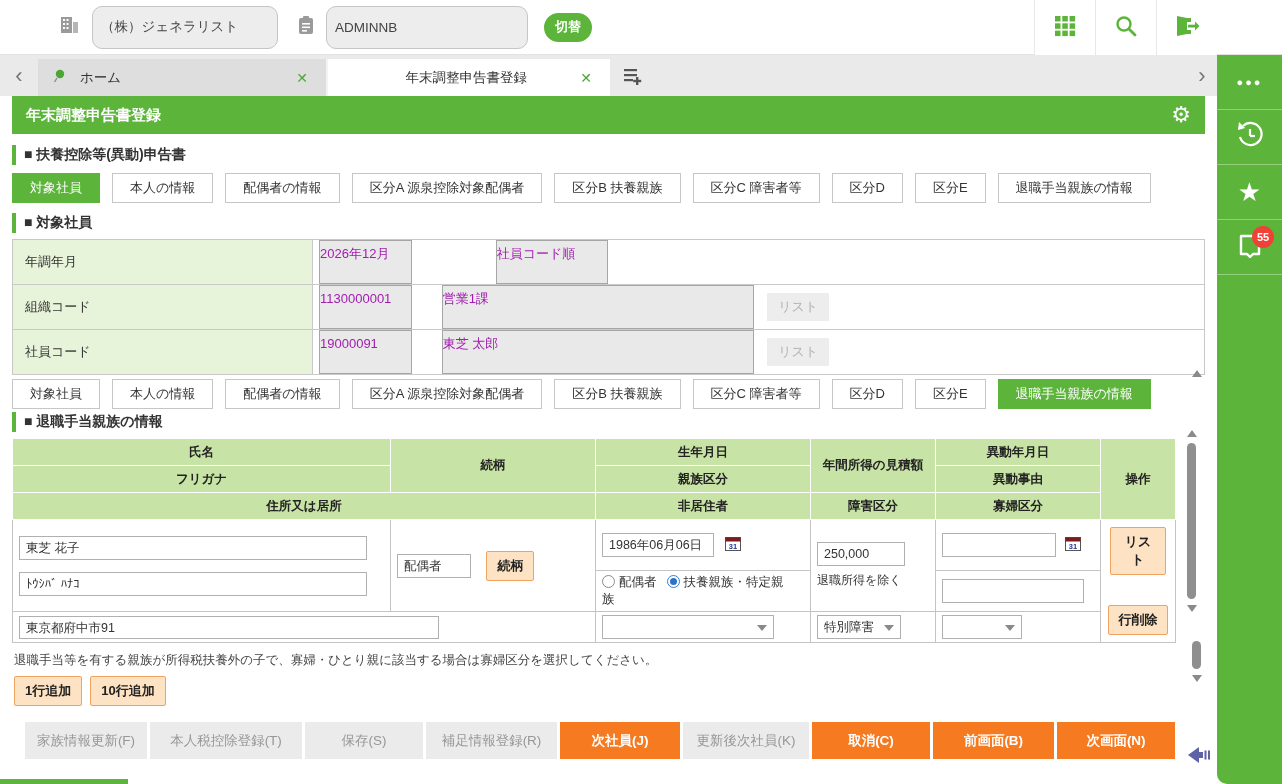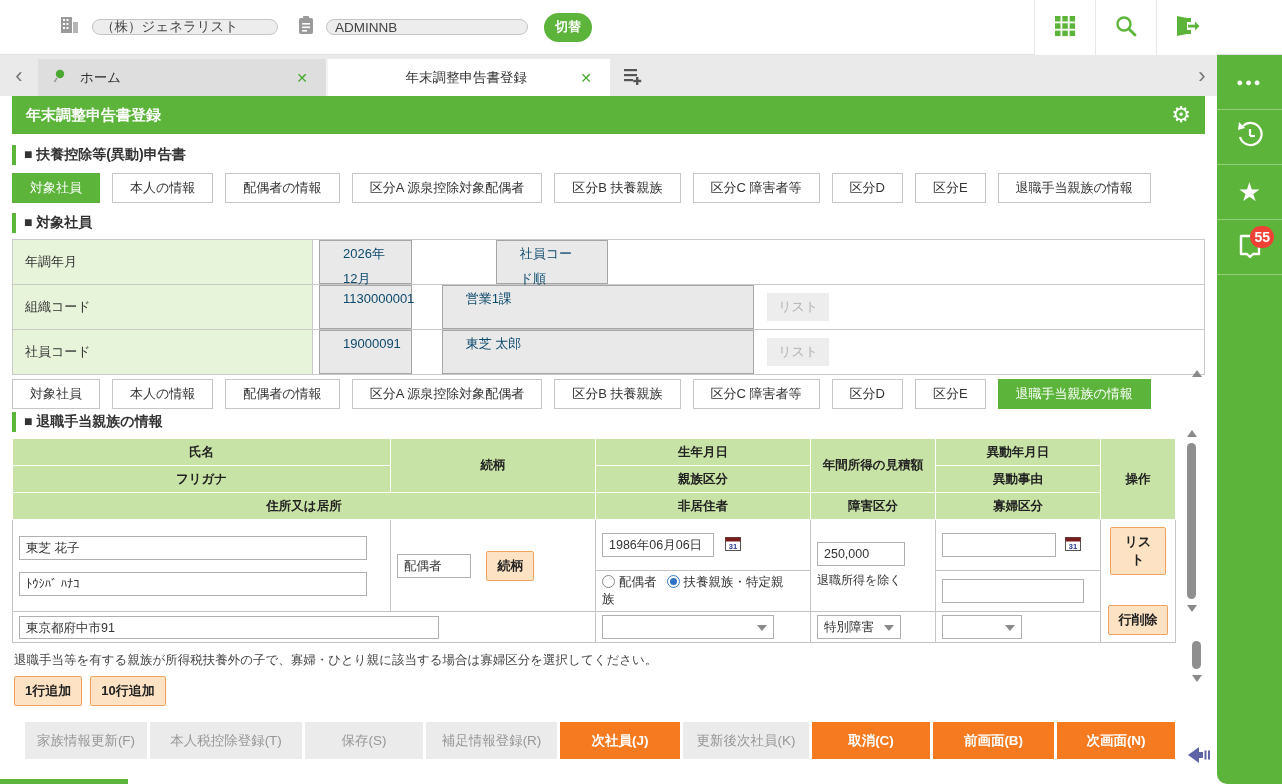--- a/index.html
+++ b/index.html
@@ -5,21 +5,21 @@
   * { margin:0; padding:0; box-sizing:border-box; }
   html,body { width:1282px; height:784px; overflow:hidden; background:#fff;
     font-family:"Liberation Sans","DejaVu Sans",sans-serif; color:#333; }
 
   
   .topbar { position:absolute; left:0; top:0; width:1282px; height:55px; background:#fff;
     border-bottom:1px solid #e2e2e2; display:flex; align-items:center; }
   .topbar .grp { display:flex; align-items:center; }
   .ico-building { margin-left:58px; }
   .ico-clip { margin-left:20px; }
-  .hd-input { height:16px; background:#ededed; border:1px solid #c5c5c5; border-radius:10px;
+  .hd-input { height:43px; background:#ededed; border:1px solid #c5c5c5; border-radius:10px;
     font-size:13.5px; color:#444; padding:0 8px; margin-left:12px;
     font-family:"Liberation Sans","DejaVu Sans",sans-serif; }
   .hd-company { width:186px; }
   .hd-user { width:202px; }
   .btn-switch { margin-left:16px; width:48px; height:29px; border:none; border-radius:15px;
     background:#5cb53a; color:#fff; font-size:13px; font-weight:bold; cursor:pointer; }
   .top-icons { position:absolute; right:65px; top:0; height:55px; display:flex; }
   .top-ic { width:61px; height:55px; border-left:1px solid #e8e8e8; display:flex;
     align-items:center; justify-content:center; cursor:pointer; background:#fff; }
 
@@ -39,21 +39,21 @@
   .newtab { width:46px; height:37px; display:flex; align-items:center; justify-content:center; cursor:pointer; }
 
   
   .rail { position:absolute; right:0; top:55px; width:65px; height:729px; background:#5cb53a;
     border-radius:0 0 0 10px; }
   .rail-btn { width:65px; height:55px; display:flex; align-items:center; justify-content:center;
     cursor:pointer; position:relative; border-bottom:1px solid rgba(255,255,255,.35); }
   .rail-dots { color:#fff; font-size:11px; letter-spacing:2px; font-weight:bold; }
   .rail-star { color:#fff; font-size:26px; line-height:1; }
   .badge { position:absolute; top:6px; right:8px; min-width:22px; height:22px; border-radius:11px;
-    background:#ef4136; color:#fff; font-size:14px; font-weight:bold; display:flex;
+    background:#ef4136; color:#fff; font-size:11px; font-weight:bold; display:flex;
     align-items:center; justify-content:center; padding:0 4px; }
 
   
   .content { position:absolute; left:12px; top:96px; width:1193px; }
   .titlebar { height:38px; background:#5cb53a; color:#fff; display:flex; align-items:center;
     padding:0 14px; }
   .titlebar .t { font-size:15px; font-weight:bold; flex:1; }
   .gear { font-size:22px; color:#fff; cursor:pointer; line-height:1; }
 
   .sec { display:flex; align-items:center; margin:11px 0 6px 0; border-left:4px solid #5cb53a;
@@ -63,21 +63,21 @@
   .stab { border:1px solid #c6c6c6; background:#fff; color:#333; font-size:13px;
     padding:0 17px; height:30px; line-height:28px; white-space:nowrap; cursor:pointer; }
   .stab.active { background:#5cb53a; border-color:#5cb53a; color:#fff; }
 
   
   .formtbl { border:1px solid #c2c2c2; margin-top:6px; width:1193px; border-collapse:collapse; }
   .formtbl td { border:1px solid #c9c9c9; height:42px; font-size:13px; }
   .formtbl td.lab { background:#e8f4da; width:300px; padding-left:12px; color:#333; }
   .formtbl td.val { background:#fff; padding-left:6px; }
   .inp-dis { display:inline-block; background:#e9e9e9; border:1px solid #a6a6a6; height:44px;
-    line-height:25px; padding:0 23px; font-size:13px; color:#0c4a6e; vertical-align:middle; }
+    line-height:25px; padding:0 0; font-size:13px; color:#a21caf; vertical-align:middle; }
   .lst-dis { display:inline-block; background:#ededed; color:#b3b3b3; font-size:13px;
     padding:5px 11px; margin-left:10px; vertical-align:middle; }
 
   
   .bigtbl { border-collapse:collapse; margin-top:6px; table-layout:fixed; width:1163px; }
   .bigtbl th { background:#c7e3a5; border:1px solid #fff; font-size:12.5px; font-weight:bold;
     color:#222; height:27px; text-align:center; }
   .bigtbl { border:1px solid #b5b5b5; }
   .bigtbl td { border:1px solid #c4c4c4; background:#fff; font-size:12.5px; vertical-align:middle;
     padding:3px 6px; }

